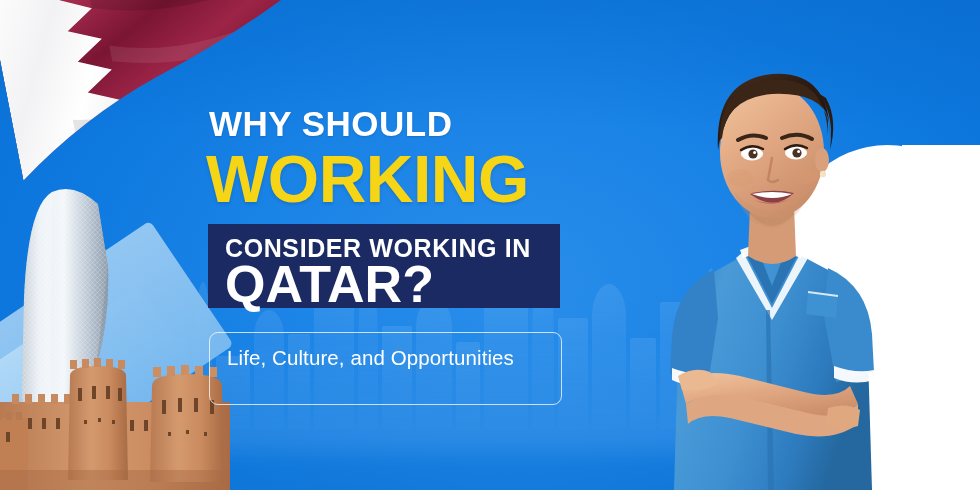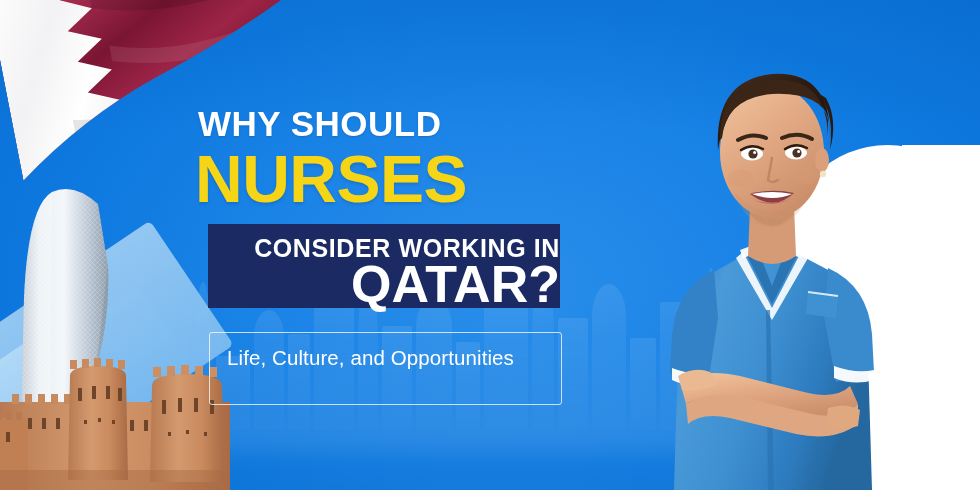--- a/index.html
+++ b/index.html
@@ -123,21 +123,21 @@
   
   .nurse {
     position: absolute;
     right: 58px; bottom: 0;
     width: 300px; height: 490px;
   }
 
   
   .headline {
     position: absolute;
-    left: 198px;
+    left: 209px;
     top: 104px;
     width: 420px;
   }
   .line-why {
     color: #ffffff;
     font-size: 35px;
     font-weight: bold;
     letter-spacing: 0.5px;
     line-height: 40px;
     margin: 0;
@@ -155,21 +155,20 @@
 
   .navy-box {
     position: absolute;
     left: 208px;
     top: 224px;
     width: 352px;
     height: 84px;
     background: #1c2a63;
     box-sizing: border-box;
     padding: 11px 0 0 17px;
-    text-align: right;
   }
   .navy-line1 {
     color: #ffffff;
     font-size: 25px;
     font-weight: bold;
     letter-spacing: 0.6px;
     line-height: 27px;
     margin: 0;
   }
   .navy-line2 {
@@ -181,21 +180,21 @@
     margin: 1px 0 0 0;
   }
 
   .sub-box {
     position: absolute;
     left: 209px;
     top: 332px;
     width: 353px;
     height: 73px;
     border: 1.4px solid rgba(255,255,255,0.75);
-    border-radius: 3px;
+    border-radius: 9px;
     box-sizing: border-box;
     padding: 12px 16px 0 17px;
   }
   .sub-text {
     color: #ffffff;
     font-size: 20.5px;
     font-weight: normal;
     line-height: 26px;
     margin: 0;
     letter-spacing: 0.1px;
@@ -468,21 +467,21 @@
     <path d="M132 200 Q150 208 168 199 Q150 206 132 200 Z" fill="#b8545a" opacity="0.75"></path>
 
     <ellipse cx="118" cy="178" rx="13" ry="9" fill="#d79a74" opacity="0.35"></ellipse>
     <ellipse cx="184" cy="176" rx="13" ry="9" fill="#d79a74" opacity="0.35"></ellipse>
 
     <path d="M112 192 Q150 232 190 190 Q172 226 150 228 Q126 228 112 192 Z" fill="#c98f69" opacity="0.25"></path>
   </svg>
 
   <div class="headline">
     <p class="line-why">WHY SHOULD</p>
-    <p class="line-nurses">NURSES</p>
+    <p class="line-nurses">WORKING</p>
   </div>
 
   <div class="navy-box">
     <p class="navy-line1">CONSIDER WORKING IN</p>
     <p class="navy-line2">QATAR?</p>
   </div>
 
   <div class="sub-box">
     <p class="sub-text">Life, Culture, and Opportunities</p>
   </div>

